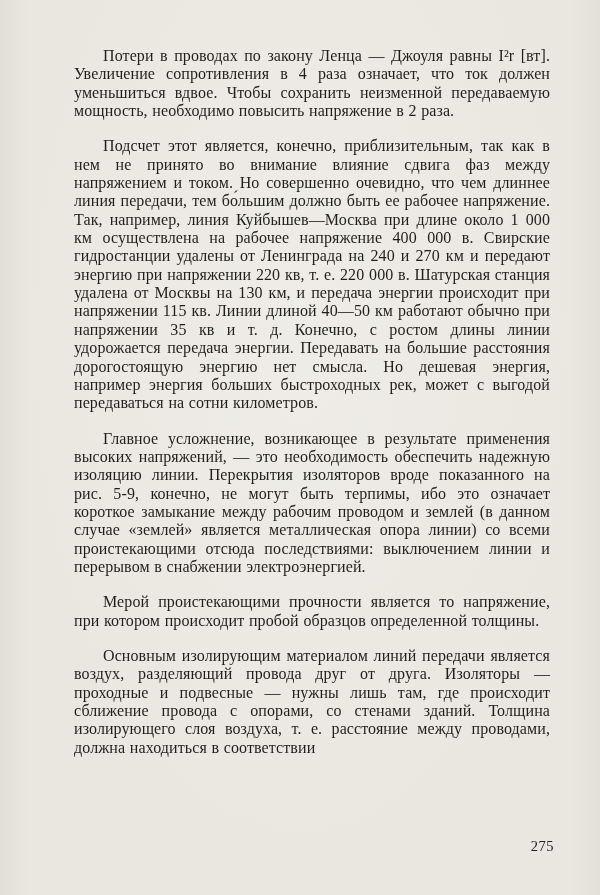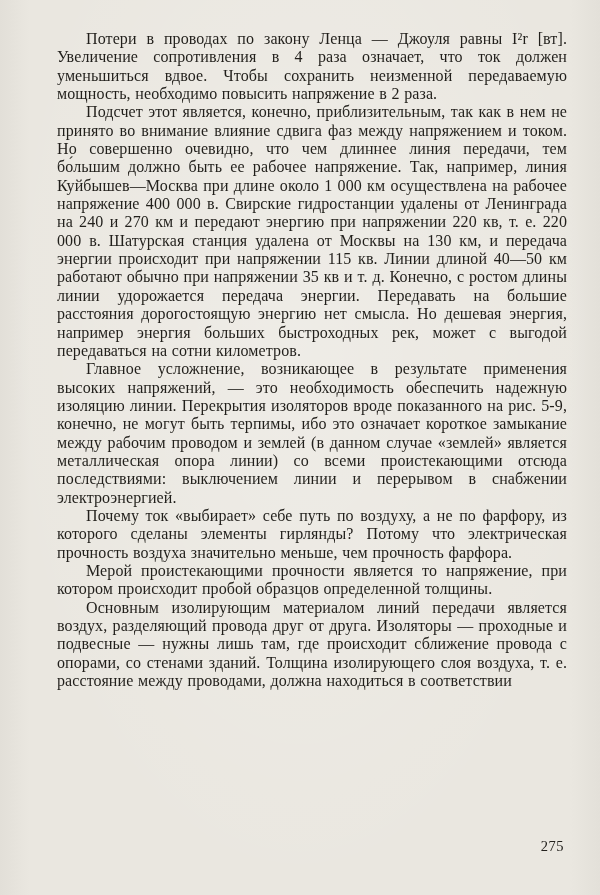--- a/index.html
+++ b/index.html
@@ -24,39 +24,38 @@
     position: absolute;
     left: 57px;
     top: 30px;
     width: 510px;
     font-size: 16px;
     line-height: 18.35px;
     text-align: justify;
     letter-spacing: 0.1px;
   }
   .para {
-    margin: 0;
+    margin: 17px;
     text-indent: 29px;
     word-spacing: 0.5px;
   }
   .page-number {
     position: absolute;
     top: 838px;
-    right: 36px;
+    right: 46px;
     font-size: 14.5px;
     letter-spacing: 0.5px;
     color: #24221e;
   }
 </style>
 </head>
 <body>
 
 <div class="page">
   <div class="text-block">
     <p class="para">Потери в проводах по закону Ленца — Джоуля равны I²r [вт]. Увеличение сопротивления в 4 раза означает, что ток должен уменьшиться вдвое. Чтобы сохранить неизменной передаваемую мощность, необходимо повысить напряжение в 2 раза.</p>
     <p class="para">Подсчет этот является, конечно, приблизительным, так как в нем не принято во внимание влияние сдвига фаз между напряжением и током. Но совершенно очевидно, что чем длиннее линия передачи, тем бо́льшим должно быть ее рабочее напряжение. Так, например, линия Куйбышев—Москва при длине около 1 000 км осуществлена на рабочее напряжение 400 000 в. Свирские гидростанции удалены от Ленинграда на 240 и 270 км и передают энергию при напряжении 220 кв, т. е. 220 000 в. Шатурская станция удалена от Москвы на 130 км, и передача энергии происходит при напряжении 115 кв. Линии длиной 40—50 км работают обычно при напряжении 35 кв и т. д. Конечно, с ростом длины линии удорожается передача энергии. Передавать на большие расстояния дорогостоящую энергию нет смысла. Но дешевая энергия, например энергия больших быстроходных рек, может с выгодой передаваться на сотни километров.</p>
     <p class="para">Главное усложнение, возникающее в результате применения высоких напряжений, — это необходимость обеспечить надежную изоляцию линии. Перекрытия изоляторов вроде показанного на рис. 5-9, конечно, не могут быть терпимы, ибо это означает короткое замыкание между рабочим проводом и землей (в данном случае «землей» является металлическая опора линии) со всеми проистекающими отсюда последствиями: выключением линии и перерывом в снабжении электроэнергией.</p>
-    <p class="para">Почему ток «выбирает» себе путь по воздуху, а не по фарфору, из которого сделаны элементы гирлянды? Потому что электрическая прочность воздуха значительно меньше, чем прочность фарфора.</p>
     <p class="para">Мерой проистекающими прочности является то напряжение, при котором происходит пробой образцов определенной толщины.</p>
     <p class="para">Основным изолирующим материалом линий передачи является воздух, разделяющий провода друг от друга. Изоляторы — проходные и подвесные — нужны лишь там, где происходит сближение провода с опорами, со стенами зданий. Толщина изолирующего слоя воздуха, т. е. расстояние между проводами, должна находиться в соответствии</p>
   </div>
   <div class="page-number">275</div>
 </div>
 
 </body></html>

